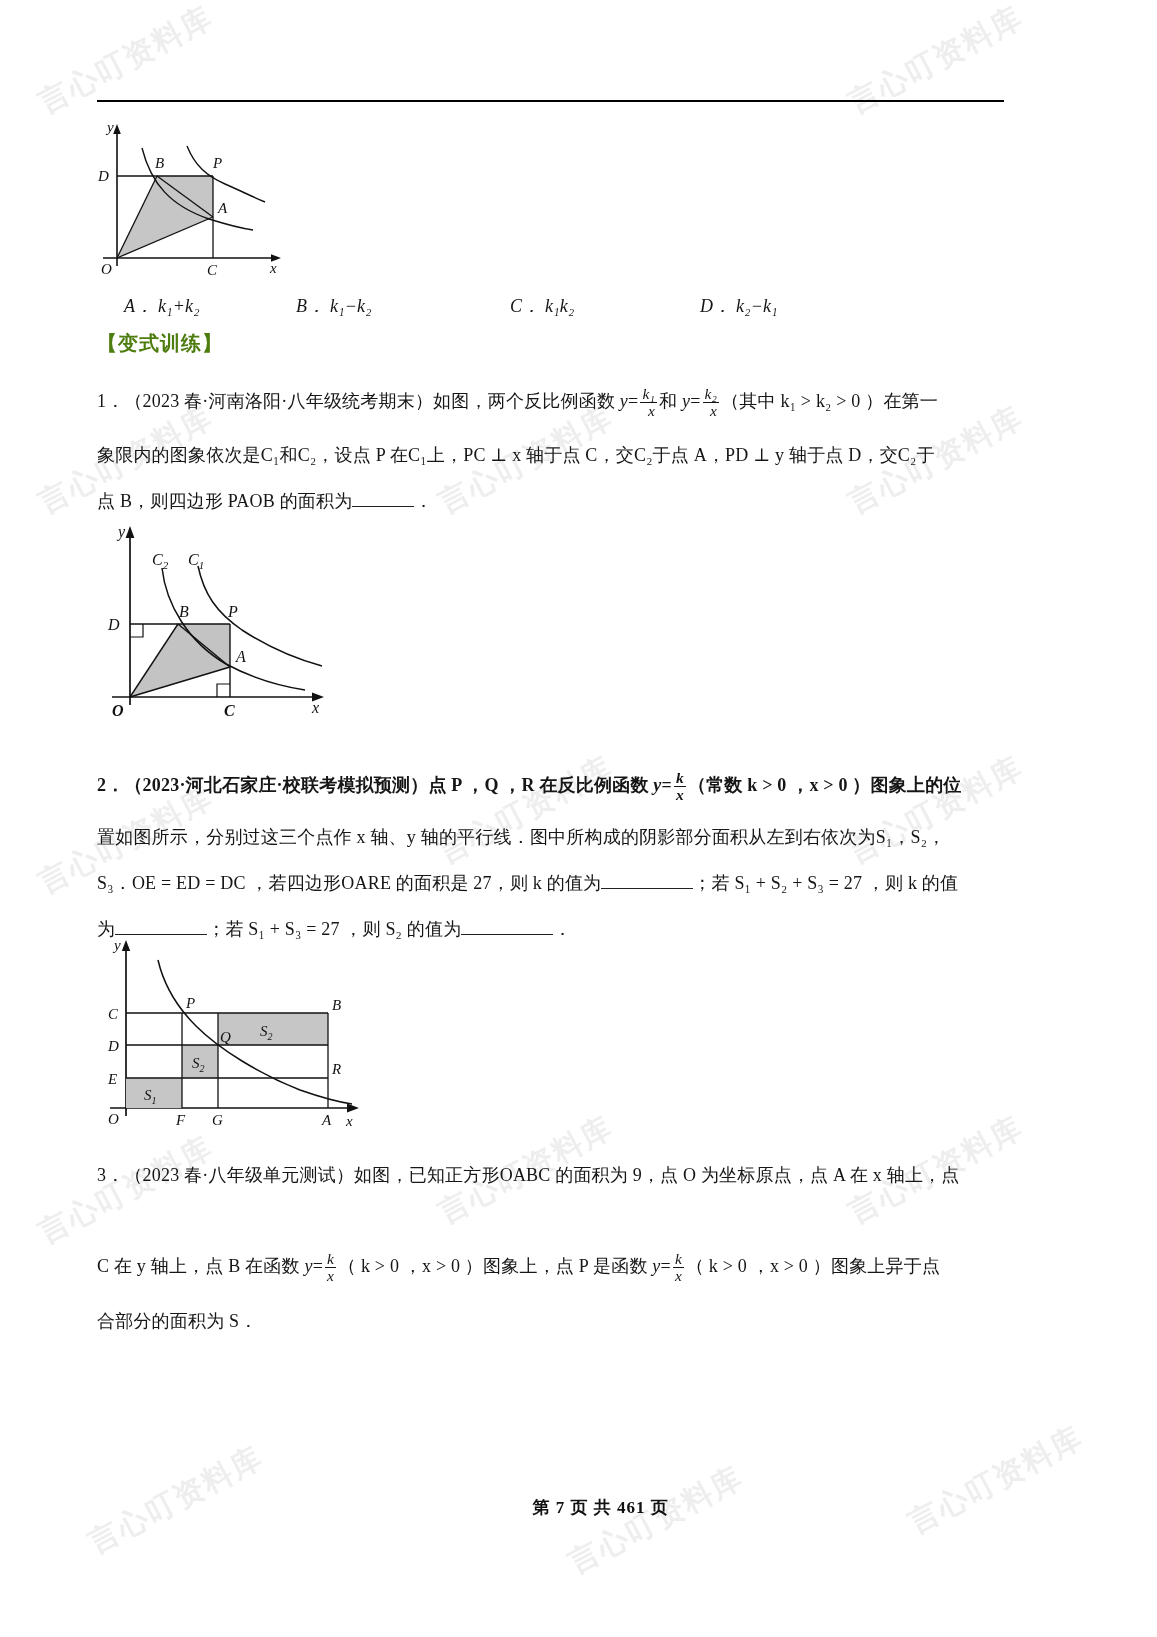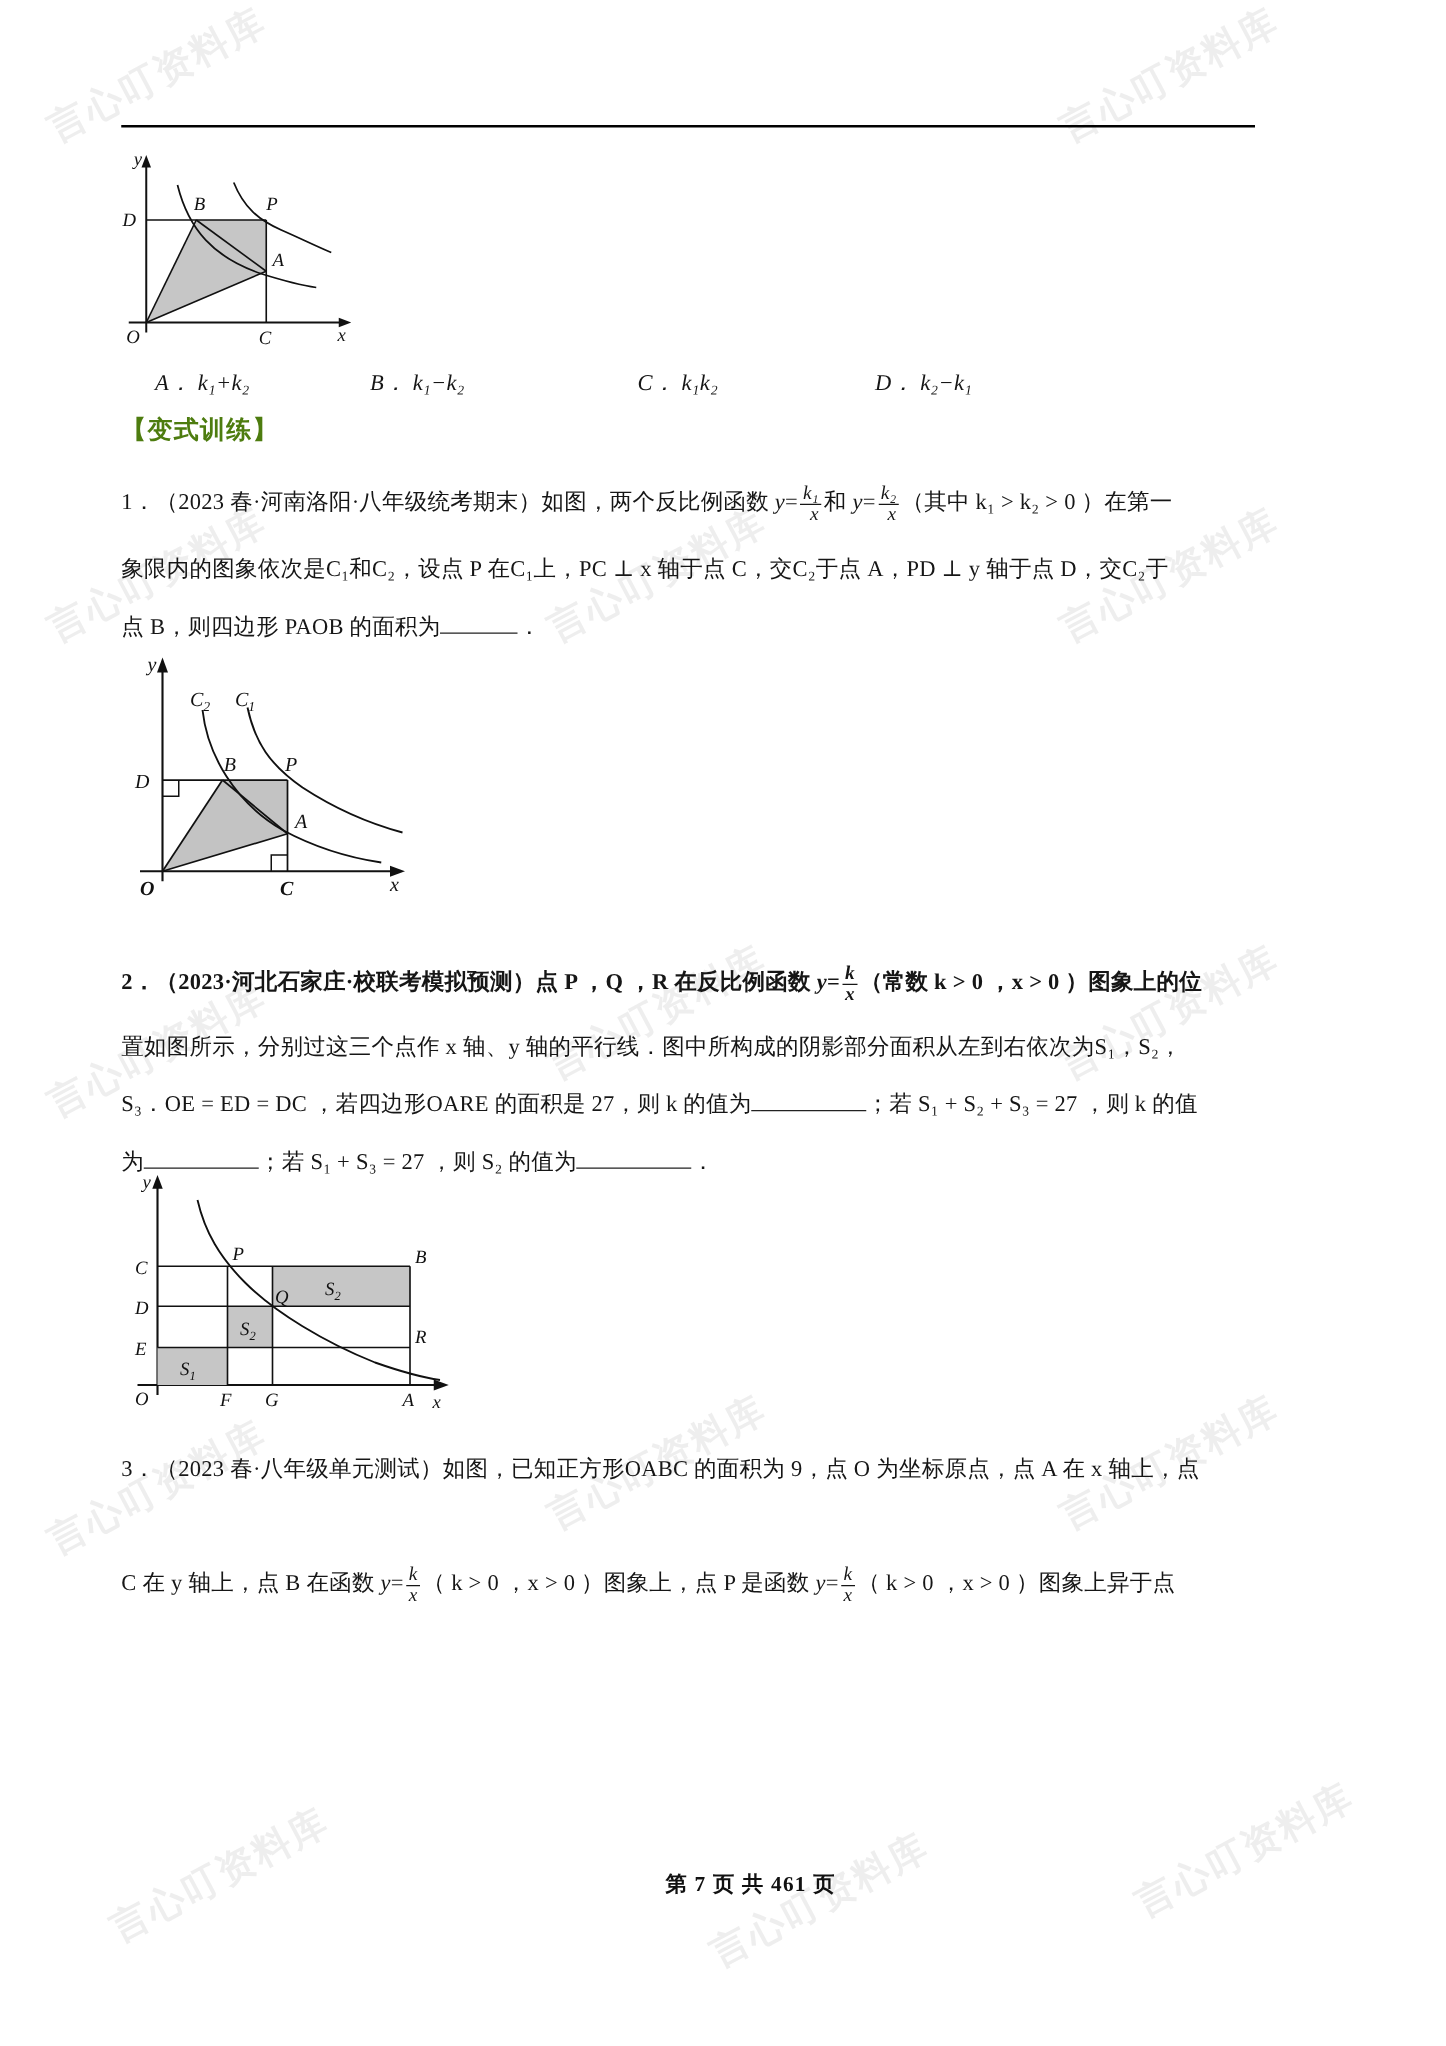--- a/index.html
+++ b/index.html
@@ -240,16 +240,17 @@
   </div>
 
   <div class="para" style="left:97px;top:1152px;width:918px;">
     <span>3．</span><span>（2023 春·八年级单元测试）</span><span>如图，已知正方形OABC 的面积为 9，点 O 为坐标原点，点 A 在 x 轴上，点</span>
   </div>
   <div class="para" style="left:97px;top:1202px;width:918px;margin-top:41px;">
     <span>C 在 y 轴上，点 B 在函数</span>
     <span class="ital">y</span><span class="opeq">=</span><span class="frac"><span class="num">k</span><span class="den">x</span></span><span>（ k &gt; 0 ，x &gt; 0 ）图象上，点 P 是函数</span>
     <span class="ital">y</span><span class="opeq">=</span><span class="frac"><span class="num">k</span><span class="den">x</span></span><span>（ k &gt; 0 ，x &gt; 0 ）图象上异于点</span>
   </div>
+  <div class="para" style="left:97px;top:1298px;width:918px;">合部分的面积为 S．</div>
 
   <div class="footer">第 7 页 共 461 页</div>
 
 </div>
 
 </body></html>

